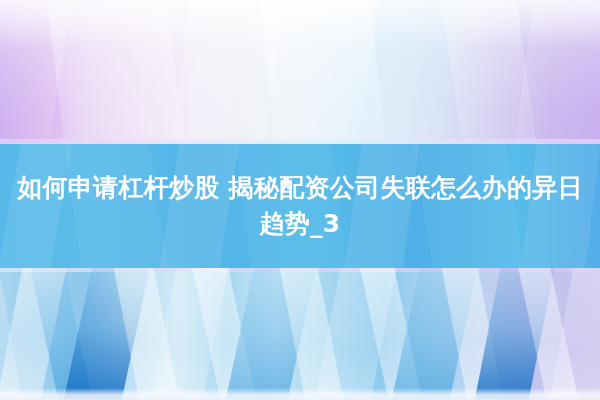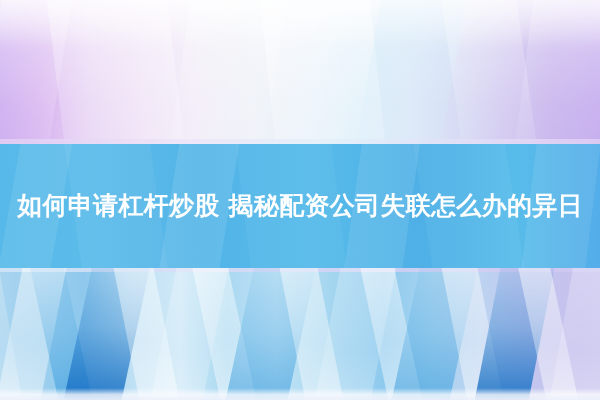--- a/index.html
+++ b/index.html
@@ -254,20 +254,21 @@
     <div class="bf bf1"></div>
     <div class="bf bf2"></div>
     <div class="bf bf3"></div>
     <div class="bf bf4"></div>
     <div class="bf bf5"></div>
     <div class="bf bf6"></div>
     <div class="bf bf7"></div>
 
     <div class="title-text">
       <div class="title-line">如何申请杠杆炒股 揭秘配资公司失联怎么办的异日</div>
+      <div class="title-line">趋势_3</div>
     </div>
   </div>
 
   <div class="bottom-panel">
     <div class="bottom-seam"></div>
 
     <div class="wedge w-pale  b1"></div>
     <div class="wedge w-light b2"></div>
     <div class="wedge w-mid   b3"></div>
     <div class="wedge w-dark  b4"></div>

